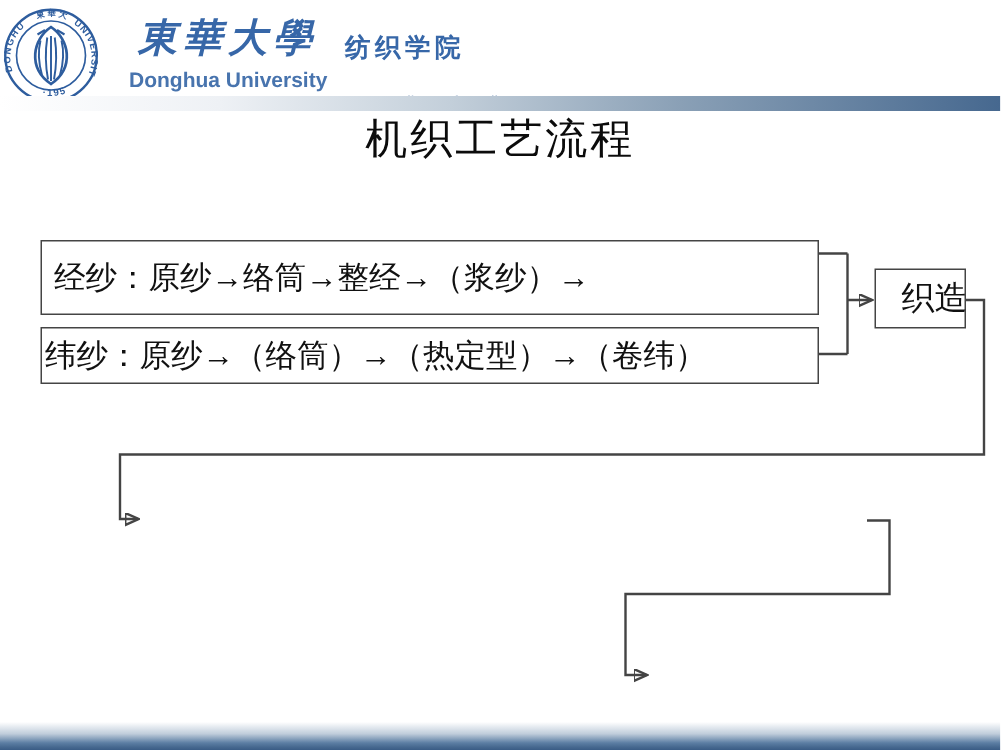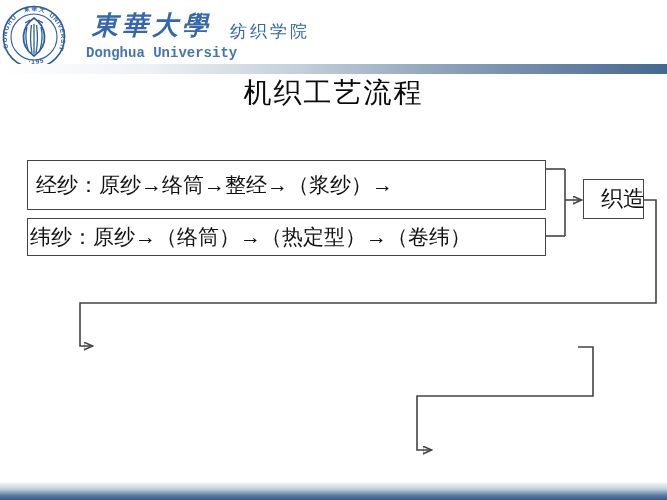--- a/index.html
+++ b/index.html
@@ -9,26 +9,26 @@
   }
   
   #header{position:absolute;left:0;top:0;width:667px;height:64px;background:#fff;}
   #logo{position:absolute;left:1px;top:5px;width:66px;height:64px;}
   .uni-cn{
     position:absolute;left:92px;top:8px;width:140px;height:30px;
     font-size:26px;font-weight:bold;font-style:italic;color:#3767a8;
     letter-spacing:4px;white-space:nowrap;
   }
   .col-cn{
-    position:absolute;left:230px;top:20px;font-size:17px;font-weight:normal;
+    position:absolute;left:230px;top:20px;font-size:17px;font-weight:bold;
     color:#3767a8;letter-spacing:3px;white-space:nowrap;
   }
   .uni-en{
     position:absolute;left:86px;top:45px;font-size:14px;font-weight:bold;
-    color:#4874ae;font-family:Liberation Mono, monospace;white-space:nowrap;text-align:right;
+    color:#4874ae;font-family:Liberation Sans, sans-serif;white-space:nowrap;text-align:right;
   }
   .col-en{
     position:absolute;left:210px;top:62px;font-size:10.5px;
     color:#8aa3c4;font-family:"Liberation Sans","DejaVu Sans",sans-serif;white-space:nowrap;margin-left:48px;
   }
   #header-rule{
     position:absolute;left:0;top:64px;width:667px;height:10px;
     background:linear-gradient(to right,#ffffff 0%,#eef1f5 22%,#c3cfda 45%,#8aa0b6 68%,var(--bar-blue) 100%);
   }
   

